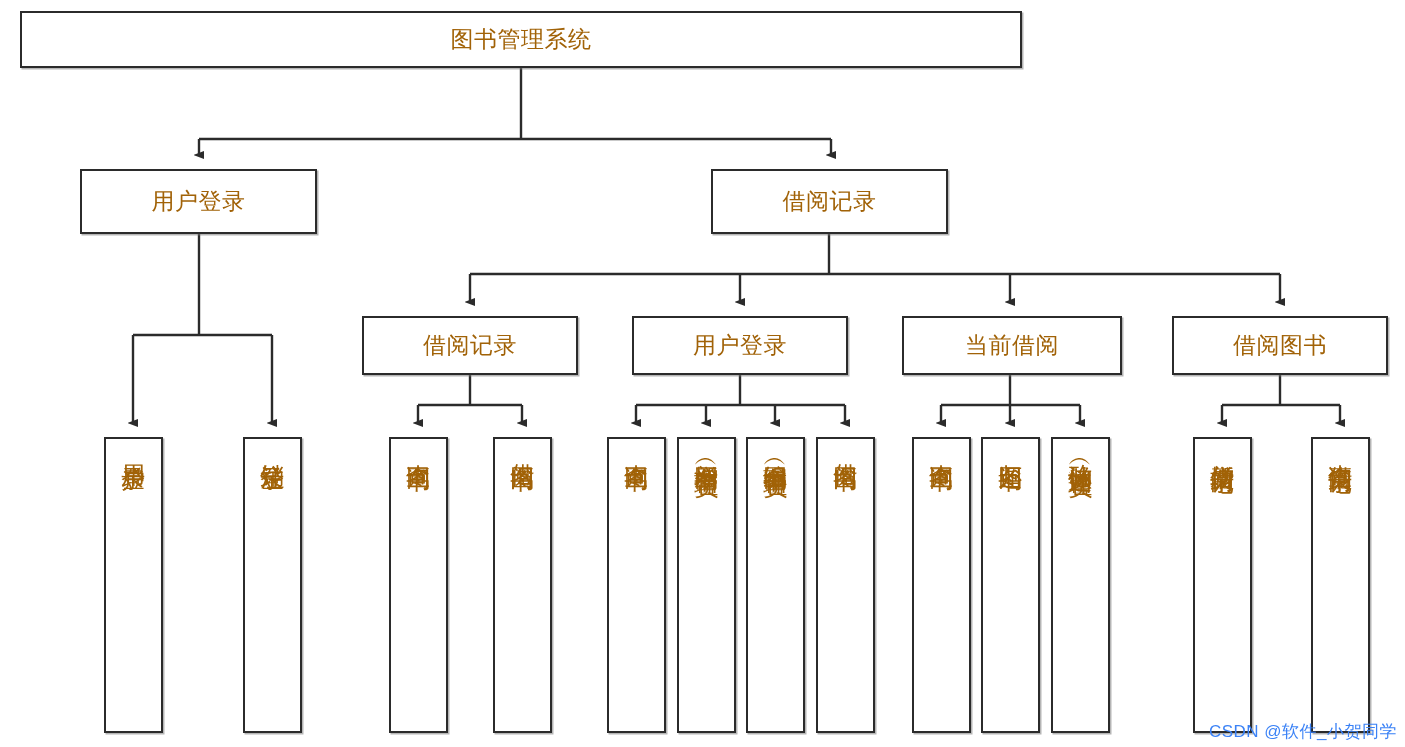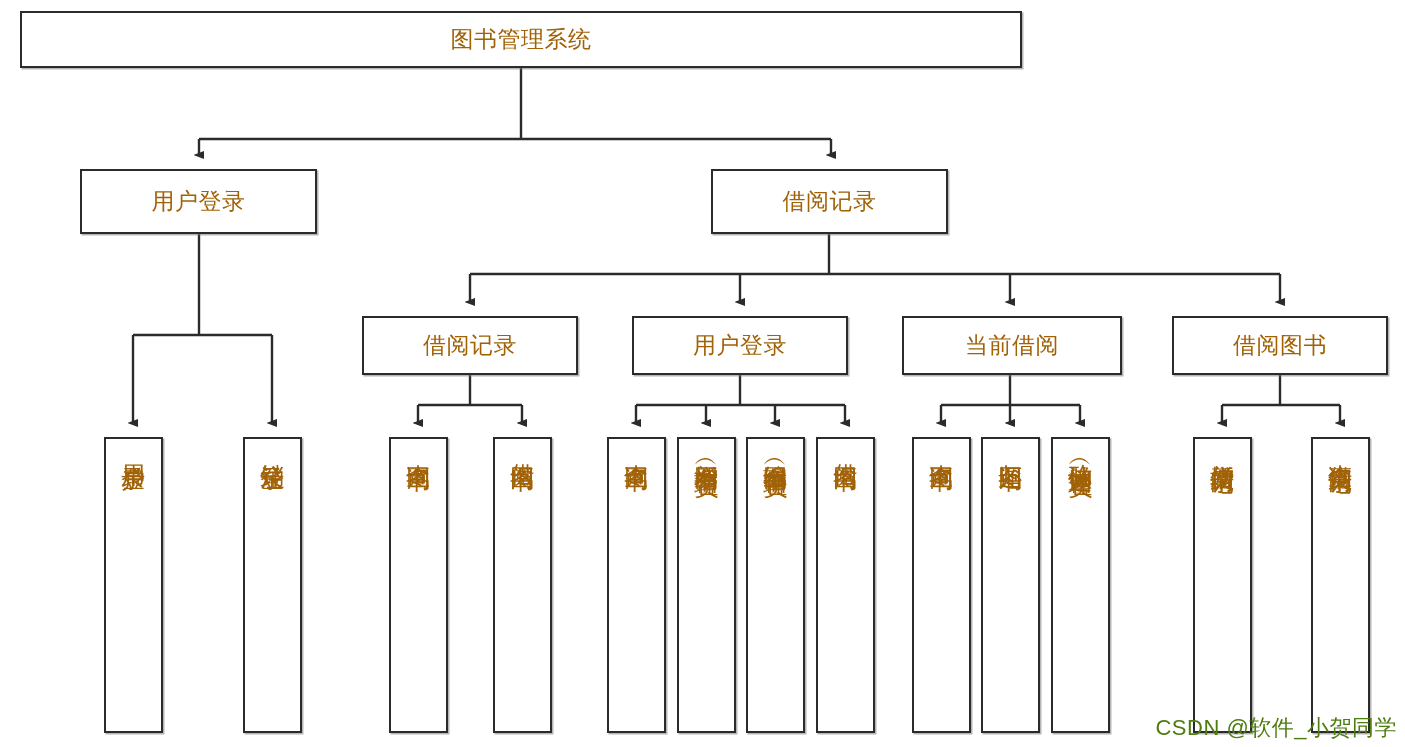--- a/index.html
+++ b/index.html
@@ -57,22 +57,22 @@
     text-orientation: upright;
     font-size: 24px;
     line-height: 1.14;
     letter-spacing: 1.5px;
     white-space: nowrap;
   }
   .watermark {
     position: absolute;
     right: 8px;
     bottom: 4px;
-    font-size: 22px;
-    color: #4d7c0f;
+    font-size: 17px;
+    color: #3b82f6;
     white-space: nowrap;
     letter-spacing: 0.5px;
     pointer-events: none;
   }
 </style>
 </head>
 <body>
 
 <div id="canvas">
 

